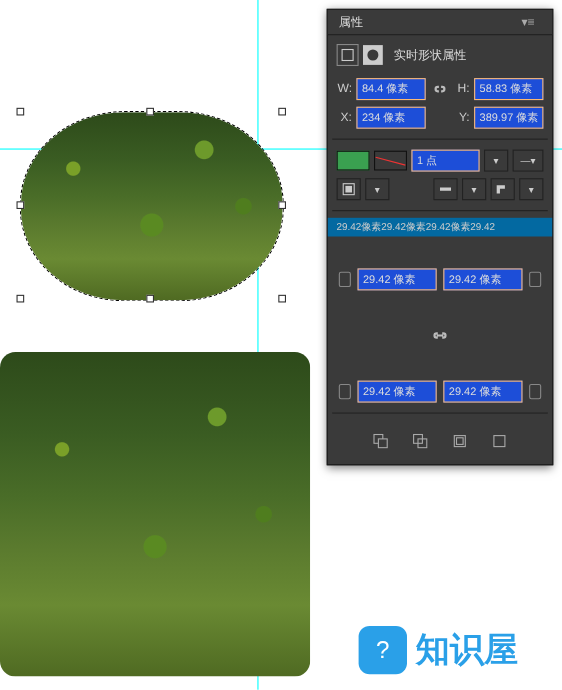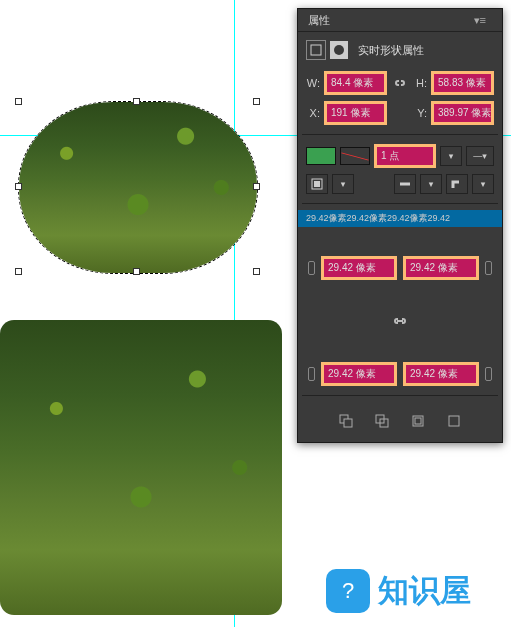--- a/index.html
+++ b/index.html
@@ -24,21 +24,21 @@
   .panel{position:absolute;right:8px;top:8px;width:204px;background:#3a3a3a;border:1px solid #1a1a1a;box-shadow:0 2px 8px rgba(0,0,0,.5);text-align:right;}
   .panel-tab{display:flex;align-items:center;height:22px;background:#3a3a3a;border-bottom:1px solid #222;}
   .panel-tab span{padding:0 10px;font-size:11px;color:#ddd;}
   .panel-tab .menu{margin-left:auto;margin-right:6px;color:#aaa;}
   .row{display:flex;align-items:center;padding:3px 8px;gap:4px;}
   .row.header{padding-top:8px;padding-bottom:8px;}
   .icon-box{width:18px;height:18px;border:1px solid #888;display:flex;align-items:center;justify-content:center;font-size:10px;color:#ccc;}
   .mask-box{width:18px;height:18px;background:#ccc;position:relative;}
   .mask-box:after{content:"";position:absolute;inset:4px;background:#3a3a3a;border-radius:50%;}
   .label{color:#ccc;min-width:14px;}
-  .field{background:#be185d;border:3px solid #fdba74;height:18px;display:flex;align-items:center;padding:0 4px;color:#ddd;font-size:10px;flex:1;min-width:0;white-space:nowrap;overflow:hidden;}
+  .field{background:#1d4ed8;border:1px solid #fdba74;height:18px;display:flex;align-items:center;padding:0 4px;color:#ddd;font-size:10px;flex:1;min-width:0;white-space:nowrap;overflow:hidden;}
   .link-ic{width:18px;height:18px;display:flex;align-items:center;justify-content:center;color:#aaa;}
   .swatch{width:28px;height:16px;background:#3aa050;border:1px solid #111;}
   .swatch2{width:28px;height:16px;background:#3a3a3a;border:1px solid #111;position:relative;}
   .swatch2:before{content:"";position:absolute;left:0;top:50%;right:0;border-top:1px solid #e33;transform:rotate(15deg);}
   .stroke-sel{flex:1;}
   .mini-btn{width:20px;height:18px;background:#3a3a3a;border:1px solid #222;display:flex;align-items:center;justify-content:center;color:#ccc;font-size:9px;}
   .tiny{font-size:9px;}
   .divider{height:1px;background:#222;margin:6px 4px;}
   .corner-row{display:flex;align-items:center;gap:6px;padding:3px 10px;margin-top:26px;}
   .chk{width:12px;height:12px;border:1px solid #888;background:#3a3a3a;border-radius:2px;}
@@ -100,21 +100,21 @@
       <svg width="14" height="10">
           <path d="M2 5a3 3 0 0 1 3-3h1v2H5a1 1 0 0 0 0 2h1v2H5a3 3 0 0 1-3-3zm7-3h-1v2h1a1 1 0 0 1 0 2h-1v2h1a3 3 0 0 0 0-6z" fill="#bbb"></path>
         </svg>
     </div>
     <span class="label">H:</span>
     <div class="field">58.83 像素</div>
   </div>
 
   <div class="row">
     <span class="label">X:</span>
-    <div class="field">191 像素</div>
+    <div class="field">234 像素</div>
     <div class="link-ic"></div>
     <span class="label">Y:</span>
     <div class="field">389.97 像素</div>
   </div>
 
   <div class="divider"></div>
 
   <div class="row">
     <div class="swatch"></div>
     <div class="swatch2"></div>

